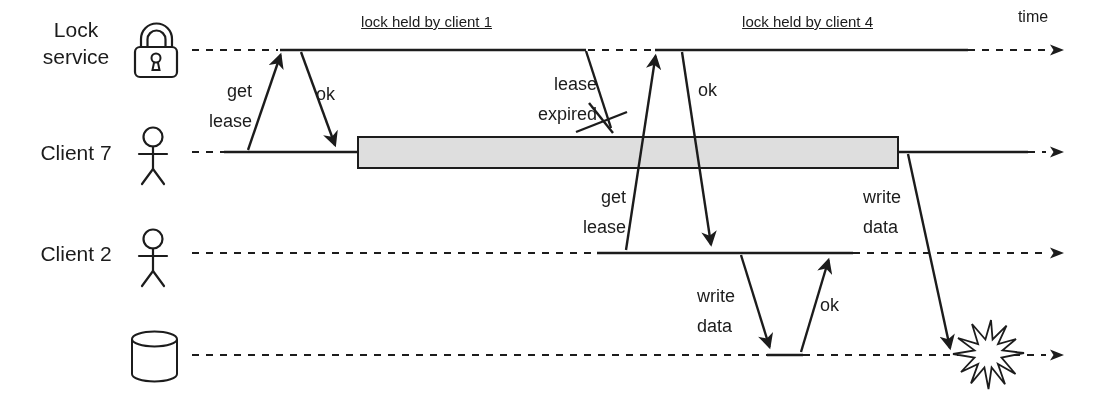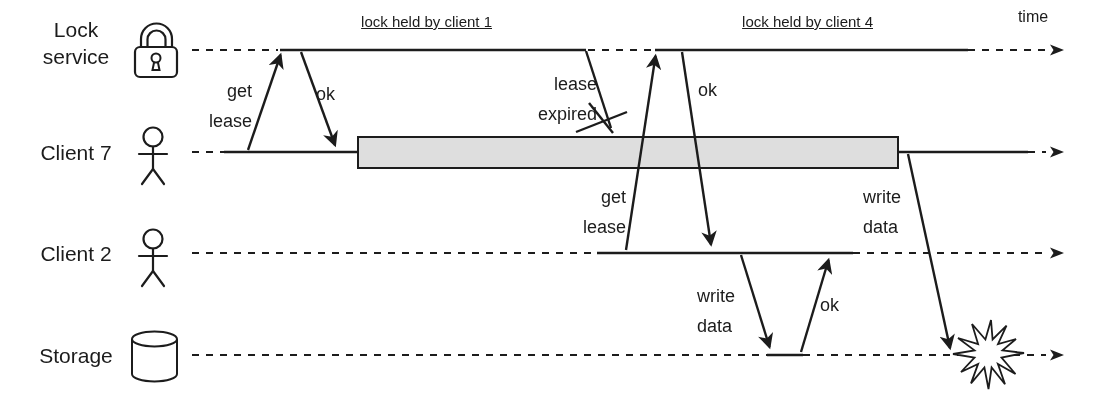--- a/index.html
+++ b/index.html
@@ -105,21 +105,20 @@
     <g stroke="#1c1c1c" stroke-width="2">
       <path d="M132 339 v35 a22.5 7.5 0 0 0 45 0 v-35" fill="#ffffff"></path>
       <ellipse cx="154.5" cy="339" rx="22.5" ry="7.5" fill="#ffffff"></ellipse>
     </g>
   </svg>
 
   <div class="txt lane-label" style="left:15px; top:16px; width:122px;">Lock
 service</div>
   <div class="txt lane-label" style="left:15px; top:139px; width:122px;">Client 7</div>
   <div class="txt lane-label" style="left:15px; top:240px; width:122px;">Client 2</div>
-  <div class="txt lane-label" style="left:15px; top:342px; width:122px;">Storage</div>
 
   <div class="txt span-label" style="left:292px; top:13px; width:200px;">lock held by client 1</div>
   <div class="txt span-label" style="left:673px; top:13px; width:200px;">lock held by client 4</div>
   <div class="txt time-label" style="left:998px; top:8px; width:70px;">time</div>
 
   <div class="txt msg-label msg-right" style="left:190px; top:76px; width:62px;">get
 lease</div>
   <div class="txt msg-label msg-left" style="left:316px; top:79px; width:36px;">ok</div>
   <div class="txt msg-label msg-right" style="left:525px; top:69px; width:72px;">lease
 expired</div>

